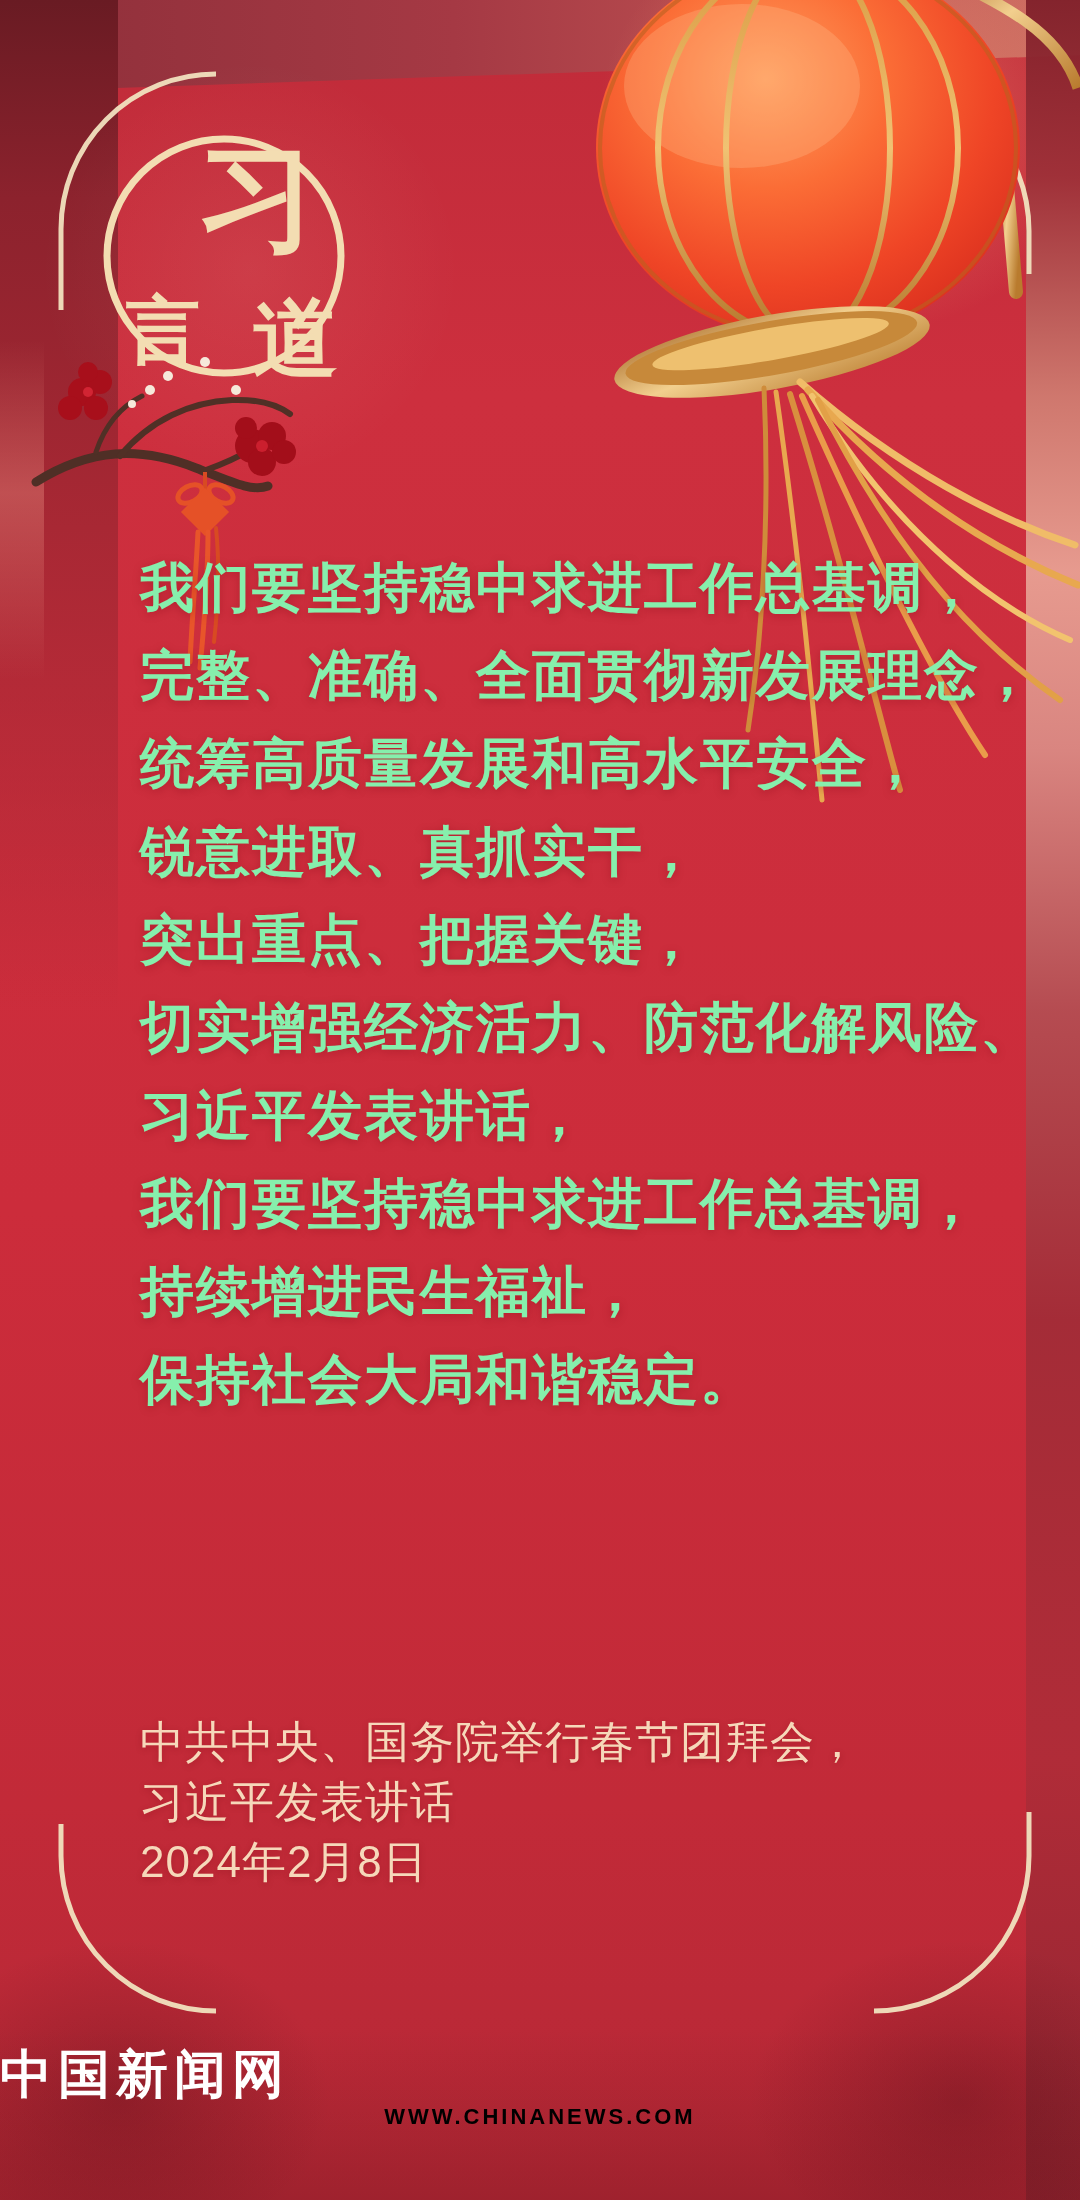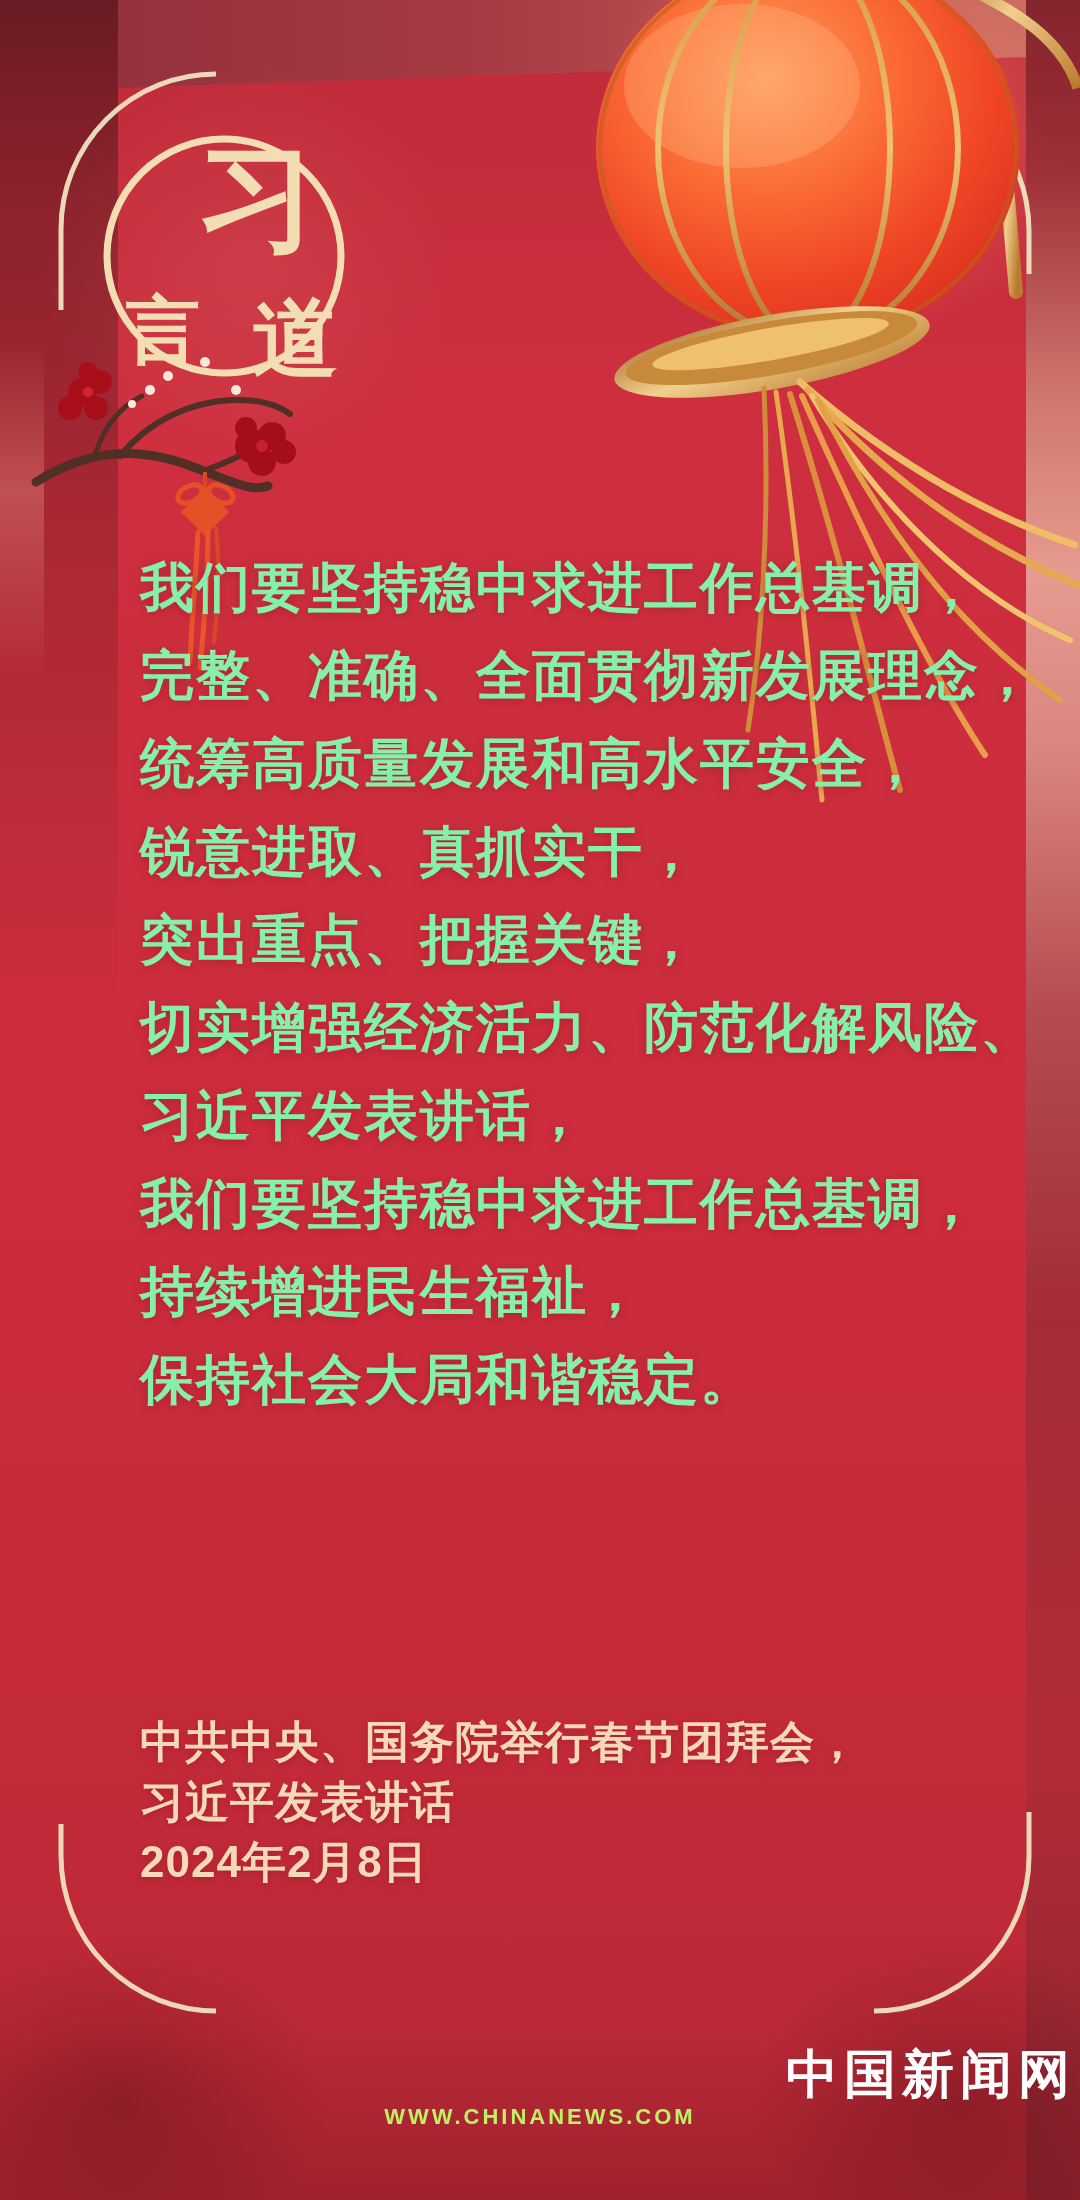--- a/index.html
+++ b/index.html
@@ -32,28 +32,28 @@
   .seal-char{color:#f3ddb2;font-family:"Liberation Serif","DejaVu Serif",serif;font-weight:700;line-height:1;}
   .seal-top{left:198px;top:140px;font-size:118px;}
   .seal-left{left:126px;top:294px;font-size:74px;}
   .seal-right{left:252px;top:296px;font-size:86px;}
   
   .quote{left:140px;top:543px;}
   .quote-line{font-size:54px;line-height:88px;font-weight:700;color:#86efac;
     letter-spacing:2px;white-space:nowrap;text-shadow:0 2px 8px rgba(130,10,20,.35);}
   
   .attribution{left:140px;top:1712px;}
-  .attr-line{font-size:44px;line-height:60px;font-weight:700;color:#f6d8ba;
+  .attr-line{font-size:44px;line-height:60px;font-weight:400;color:#f6d8ba;
     letter-spacing:1px;white-space:nowrap;text-shadow:0 2px 6px rgba(120,10,20,.3);}
   
-  .footer-logo{left:0;top:2040px;width:1076px;text-align:right;
+  .footer-logo{left:0;top:2040px;width:1076px;text-align:left;
     font-family:"Liberation Serif","DejaVu Serif",serif;
     font-size:52px;font-weight:700;letter-spacing:6px;color:#ffffff;}
   .footer-url{left:0;top:2104px;width:1080px;text-align:center;
-    font-size:22px;font-weight:700;letter-spacing:3px;color:#bef264;}
+    font-size:22px;font-weight:700;letter-spacing:3px;color:#000000;}
   svg{display:block;}
 </style>
 </head>
 <body>
 
 <div class="poster">
 
   <div class="abs bg-base"></div>
   <div class="abs bg-top-strip"></div>
   <div class="abs glow-lantern"></div>

